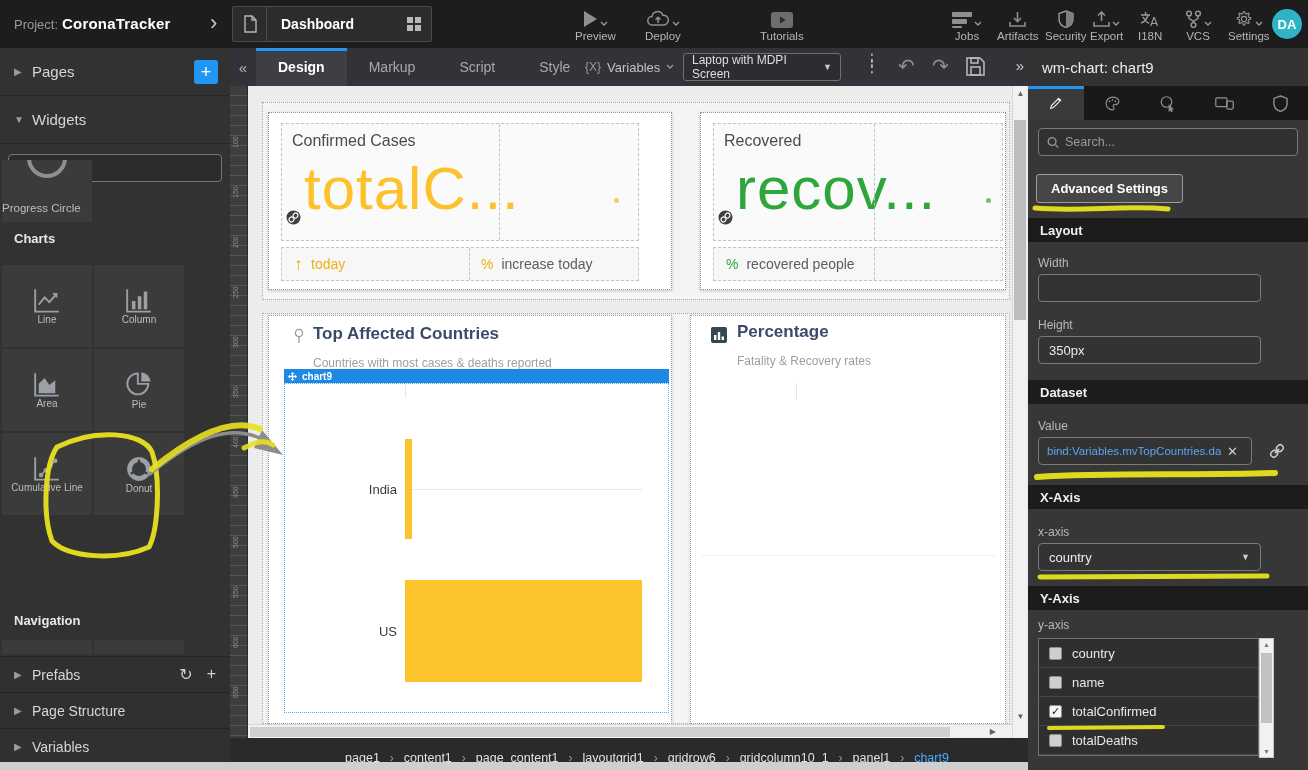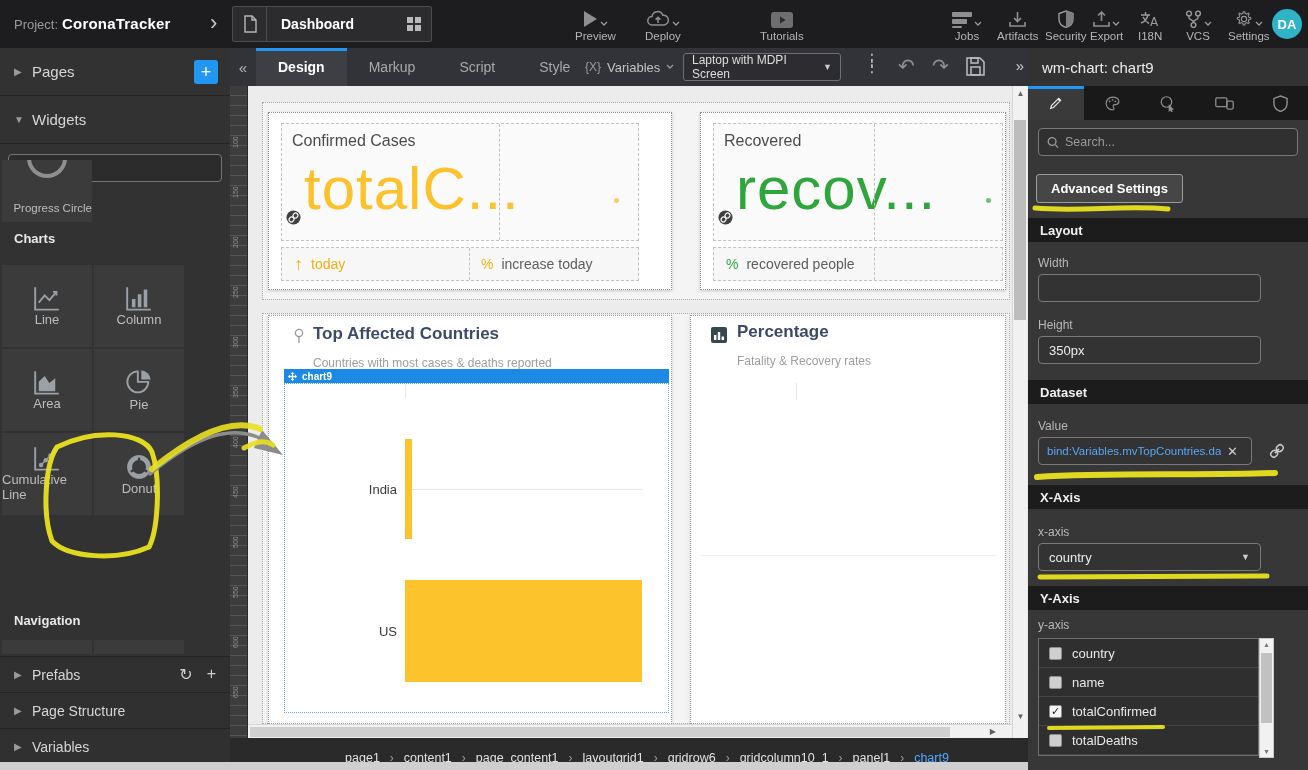--- a/index.html
+++ b/index.html
@@ -45,24 +45,24 @@
   .sidebar { position:absolute; left:0; top:48px; width:230px; height:722px; background:#323232; color:#d6d6d6; }
   .acc-row { height:48px; display:flex; align-items:center; padding:0 14px; border-bottom:1px solid #262626; font-size:15px; cursor:pointer; position:relative; }
   .acc-row .arr { color:#9a9a9a; font-size:10px; width:18px; }
   .plusbtn { position:absolute; right:12px; top:12px; width:24px; height:24px; background:#2196f3; border-radius:3px;
     color:#fff; font-size:18px; display:flex; align-items:center; justify-content:center; cursor:pointer; }
   .srchbox { margin:10px 8px 6px; height:28px; border:1px solid #767676; border-radius:4px; background:#2c2c2c;
     display:flex; align-items:center; padding:0 8px; gap:6px; }
   .srchbox input { background:transparent; border:0; outline:0; color:#d9d9d9; font-size:12.5px; width:100%; font-family:inherit; }
   .srchbox input::placeholder { color:#9a9a9a; }
   .tile { background:#3b3b3b; display:flex; flex-direction:column; align-items:center; justify-content:center; 
-    color:#bdbdbd; font-size:13px; cursor:pointer; }
+    color:#bdbdbd; font-size:10px; cursor:pointer; }
   .ptile { position:absolute; left:2px; top:112px; width:90px; height:62px; overflow:hidden; background:#3b3b3b; cursor:pointer; }
   .ptile .ring { position:absolute; left:25px; top:-22px; width:40px; height:40px; border-radius:50%; border:4px solid #8f8f8f; border-top-color:#5c5c5c; }
-  .ptile .plbl { position:absolute; left:0; right:0; bottom:8px; text-align:right; color:#bdbdbd; font-size:11.5px; }
+  .ptile .plbl { position:absolute; left:0; right:0; bottom:8px; text-align:left; color:#bdbdbd; font-size:11.5px; }
   .sec-lbl { position:absolute; left:14px; color:#e8e8e8; font-weight:bold; font-size:13px; }
   .grid { position:absolute; left:2px; top:217px; width:182px; display:grid; grid-template-columns:90px 90px; grid-auto-rows:82px; gap:2px; }
   .navtile { position:absolute; background:#3b3b3b; width:90px; height:14px; }
   .foot-row { position:absolute; left:0; width:230px; height:36px; border-top:1px solid #252525; background:#303030;
     display:flex; align-items:center; padding:0 14px; font-size:14px; color:#d6d6d6; cursor:pointer; }
   .foot-row .arr { color:#9a9a9a; font-size:10px; width:18px; }
   .foot-ic { margin-left:auto; display:flex; gap:14px; color:#cfcfcf; font-size:16px; }
 
   
   .canvas { position:absolute; left:230px; top:86px; width:798px; height:652px; background:#e9e9e9; }

